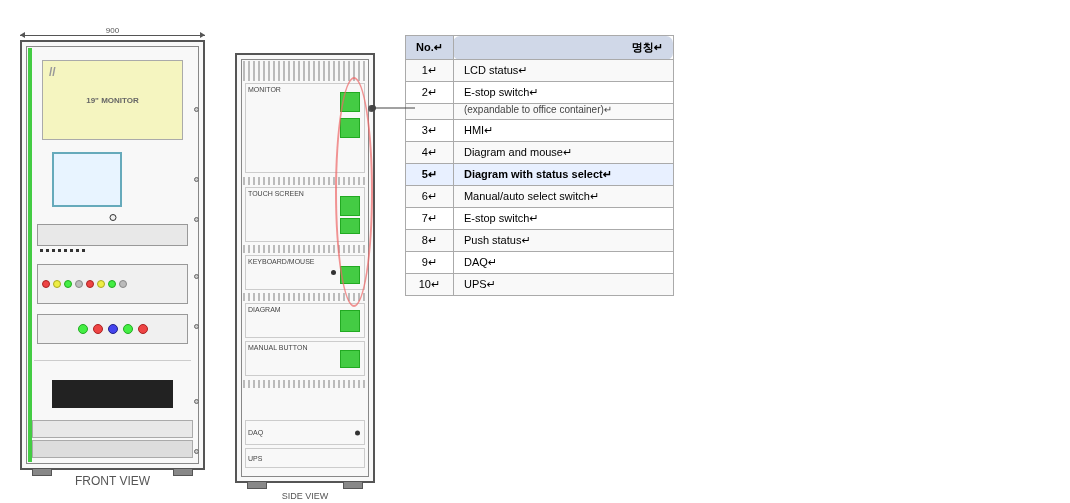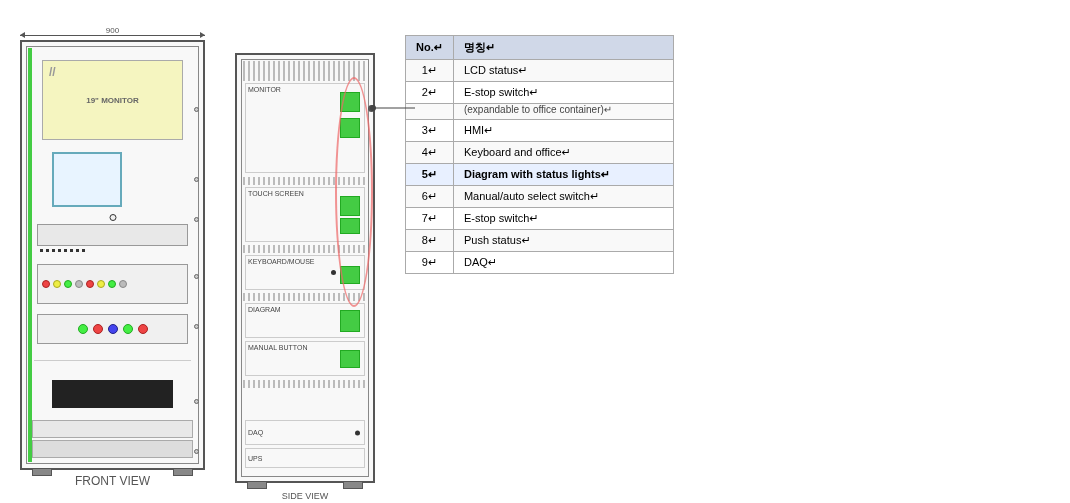--- a/index.html
+++ b/index.html
@@ -210,21 +210,21 @@
       align-self: flex-start;
     }
     .info-table th, .info-table td {
       border: 1px solid #aaa;
       padding: 4px 10px;
       text-align: left;
     }
     .info-table th {
       background: #d0d8e8;
       font-weight: bold;
-      text-align: left;
+      text-align: right;
     }
     .info-table td:first-child {
       text-align: center;
     }
     .info-table tr:nth-child(odd) td {
       background: #f9f9f9;
     }
     .info-table tr:nth-child(even) td {
       background: #ffffff;
     }
@@ -395,21 +395,21 @@
     </svg>
 
     <div class="cabinet-side-label">SIDE VIEW</div>
   </div>
 
   <div style="margin-top:5px; flex:1;">
     <table class="info-table">
       <thead>
         <tr>
           <th>No.↵</th>
-          <th style="min-width:220px;">명칭↵</th>
+          <th style="min-width:220px;border-radius:7px;">명칭↵</th>
         </tr>
       </thead>
       <tbody id="table-body">
       <tr>
             <td>1↵</td>
             <td>LCD status↵</td>
           </tr>
           <tr>
             <td>2↵</td>
             <td>
@@ -419,39 +419,43 @@
           <tr>
             <td></td>
             <td class="note">(expandable to office container)↵</td>
           </tr>
           <tr>
             <td>3↵</td>
             <td>HMI↵</td>
           </tr>
           <tr>
             <td>4↵</td>
-            <td>Keyboard and office↵</td>
+            <td>Diagram and mouse↵</td>
           </tr>
           <tr class="highlighted-row">
             <td>5↵</td>
-            <td>Diagram with  status lights↵</td>
+            <td>Diagram with  status select↵</td>
           </tr>
           <tr>
             <td>6↵</td>
             <td>Manual/auto select switch↵</td>
           </tr>
           <tr>
             <td>7↵</td>
             <td>E-stop switch↵</td>
           </tr>
           <tr>
             <td>8↵</td>
             <td>Push status↵</td>
           </tr>
           <tr>
             <td>9↵</td>
             <td>DAQ↵</td>
+          </tr>
+          <tr>
+            <td>10↵</td>
+            <td>UPS↵</td>
           </tr>
         </tbody>
     </table>
   </div>
 
 </div>
 
 </body></html>

